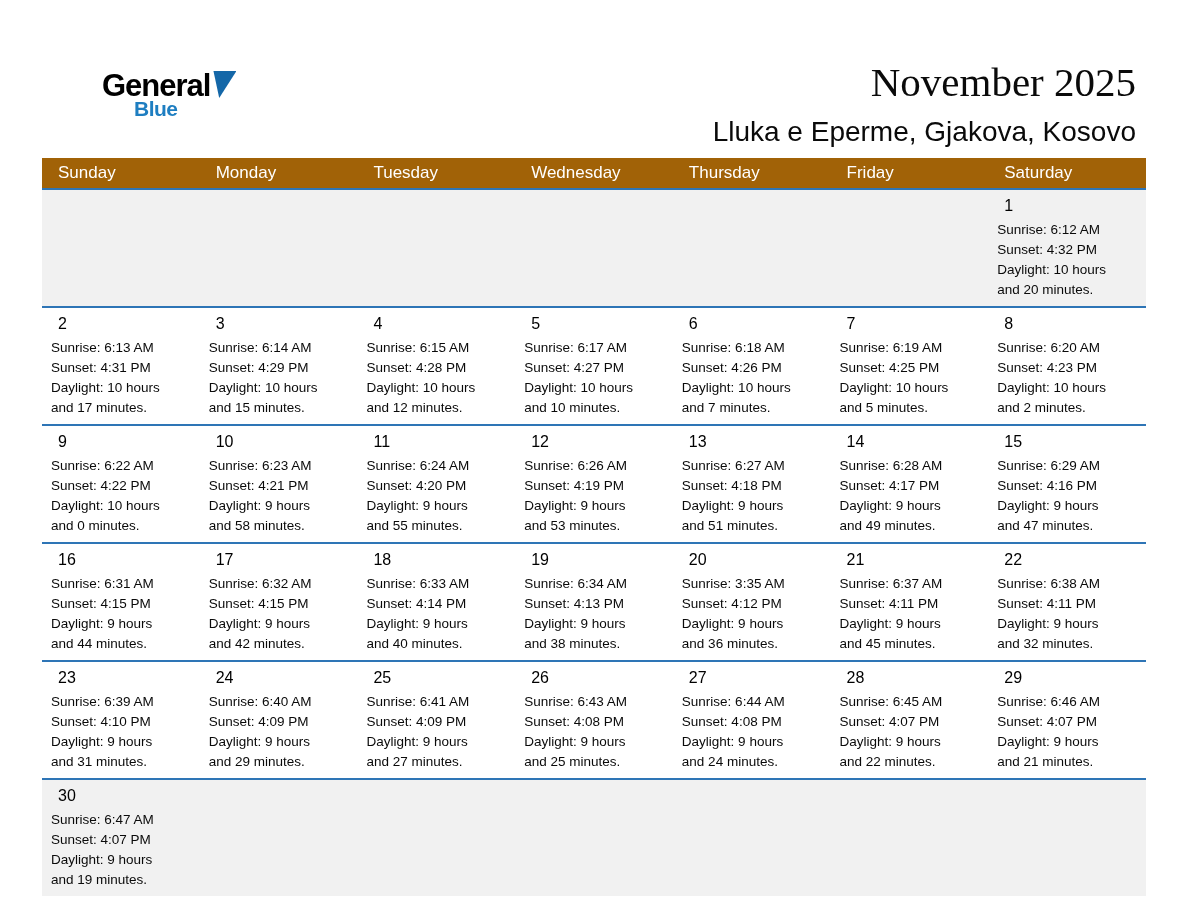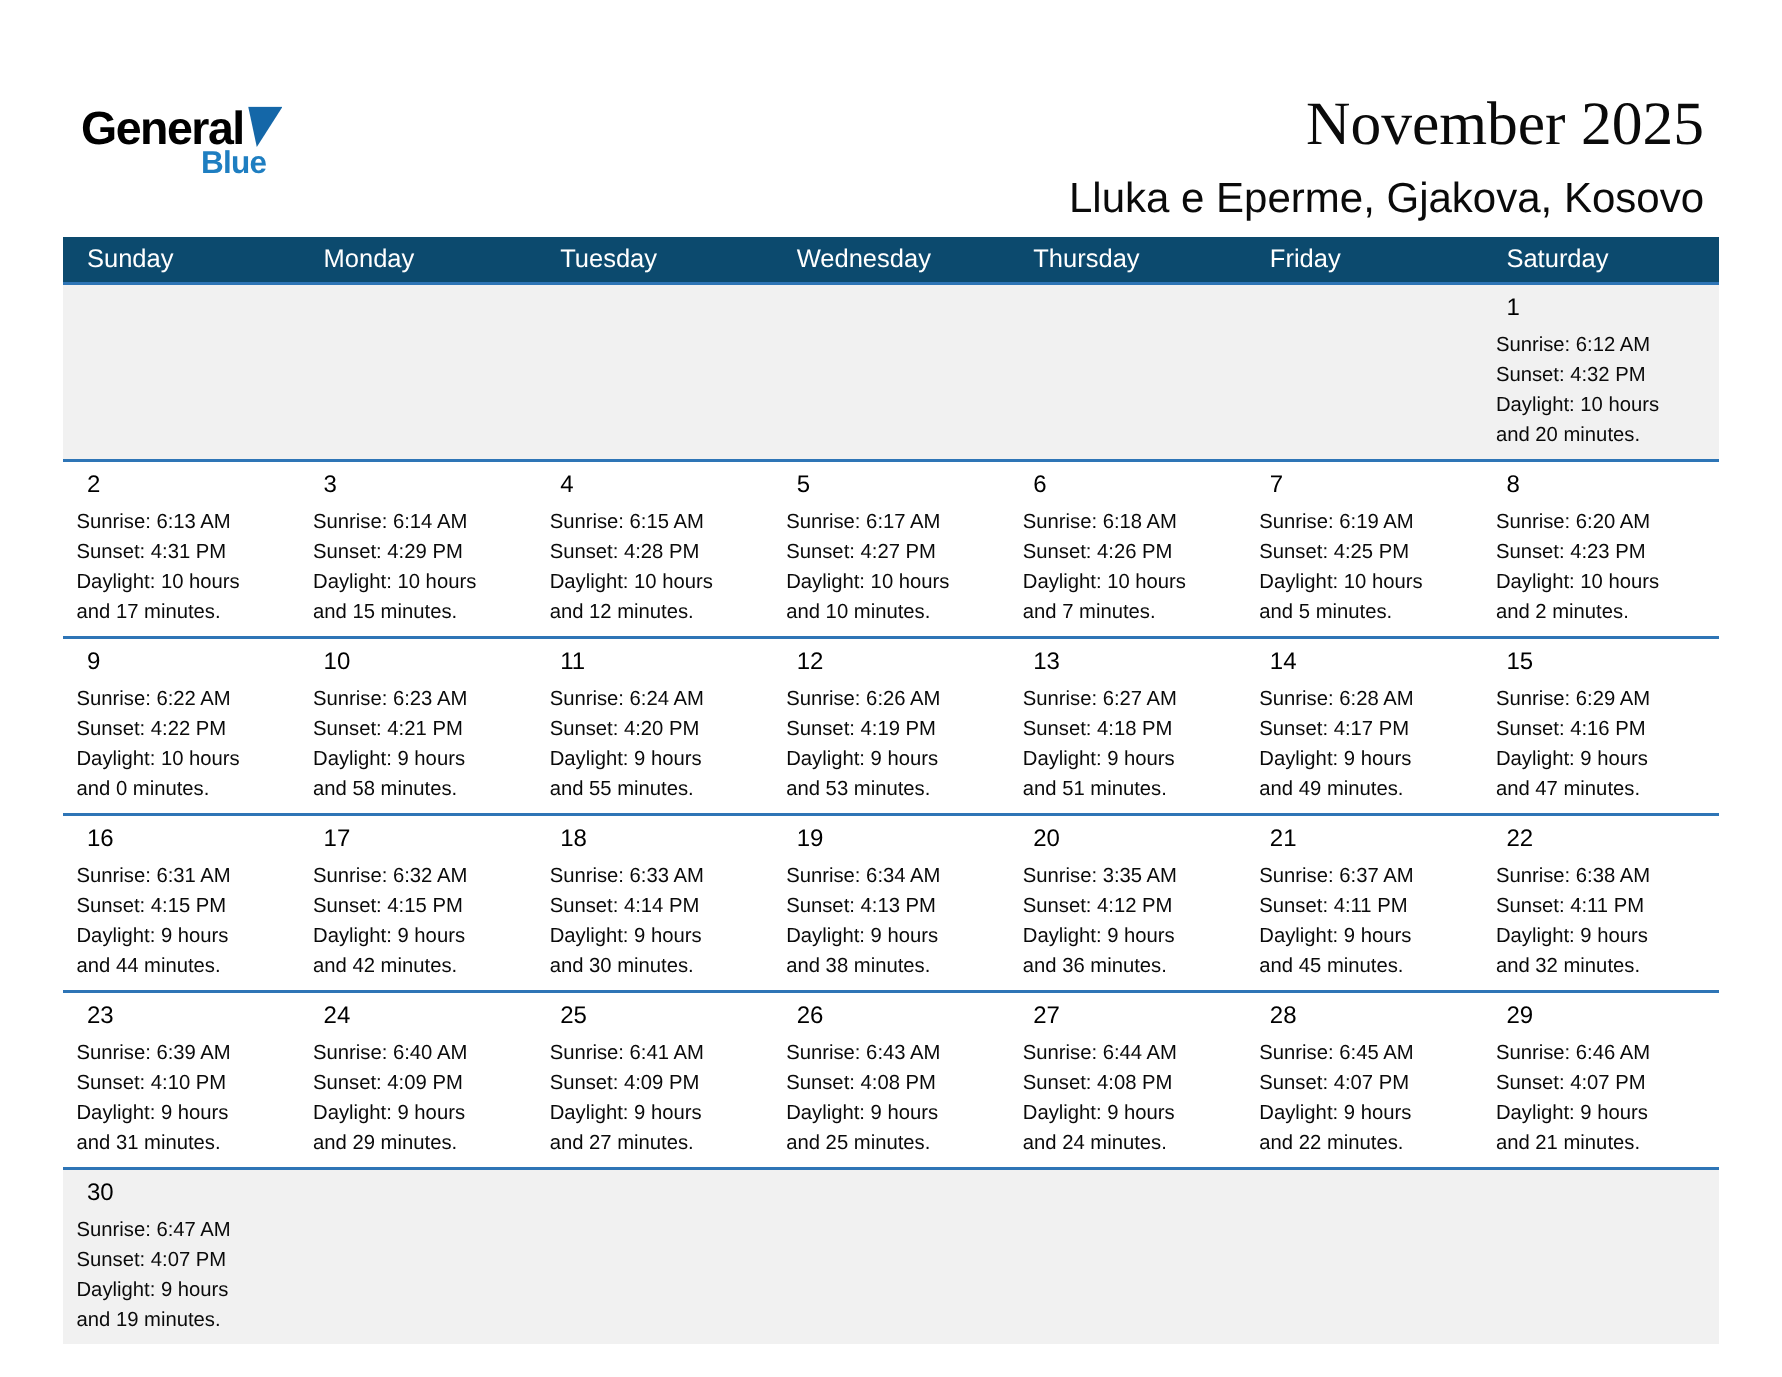--- a/index.html
+++ b/index.html
@@ -2,33 +2,33 @@
 <html><head>
 <meta charset="utf-8">
 <style>
   * { margin:0; padding:0; box-sizing:border-box; }
   html,body { background:#ffffff; }
   body { font-family:"Liberation Sans", sans-serif; }
   .page { position:relative; width:1188px; height:918px; background:#ffffff; overflow:hidden; }
 
   
   .logo { position:absolute; left:54px; top:70px; line-height:1; }
-  .logo-top { display:flex; align-items:flex-start; }
+  .logo-top { display:flex; align-items:flex-start;margin-left:48px; }
   .logo-general { font-size:31px; font-weight:700; color:#000000; letter-spacing:-1px; }
   .logo-triangle { width:23px; height:27px; background:#1467A8; clip-path:polygon(0 0, 100% 0, 25% 100%); margin-left:3px; margin-top:1px; }
   .logo-blue { font-size:21px; font-weight:700; color:#1E7EC1; margin-left:80px; margin-top:-3px; letter-spacing:-0.5px; }
 
   
   .title-block { position:absolute; right:52px; top:58px; text-align:right; }
   .page-title { font-size:41px; font-weight:400; color:#0a0a0a;font-family:Liberation Serif, serif; }
   .page-location { font-size:28px; color:#0a0a0a; margin-top:10px; }
 
   
   .calendar { position:absolute; left:42px; top:158px; width:1104px; }
-  .weekday-header { display:grid; grid-template-columns:repeat(7,1fr); background:#0c4a6e; height:30px; align-items:center; }
+  .weekday-header { display:grid; grid-template-columns:repeat(7,1fr); background:#a16207; height:30px; align-items:center; }
   .weekday { color:#ffffff; font-size:17px; padding-left:16px; font-weight:400; }
   .week-row { display:grid; grid-template-columns:repeat(7,1fr); border-top:2px solid #2E75B6; min-height:106px; background:#ffffff; }
   .week-row.shaded { background:#F1F1F1; }
   .day-cell { padding:3px 6px 6px 9px; overflow:hidden; }
   .day-number { font-size:16px; color:#000000; margin:4px 0 5px 7px; }
   .day-line { font-size:13.5px; color:#0a0a0a; line-height:20px; white-space:nowrap; }
 </style>
 </head>
 <body>
 
@@ -188,21 +188,21 @@
             <div class="day-line">Sunrise: 6:32 AM</div>
             <div class="day-line">Sunset: 4:15 PM</div>
             <div class="day-line">Daylight: 9 hours</div>
             <div class="day-line">and 42 minutes.</div>
           </div>
           <div class="day-cell">
             <div class="day-number">18</div>
             <div class="day-line">Sunrise: 6:33 AM</div>
             <div class="day-line">Sunset: 4:14 PM</div>
             <div class="day-line">Daylight: 9 hours</div>
-            <div class="day-line">and 30 minutes.</div>
+            <div class="day-line">and 40 minutes.</div>
           </div>
           <div class="day-cell">
             <div class="day-number">19</div>
             <div class="day-line">Sunrise: 6:34 AM</div>
             <div class="day-line">Sunset: 4:13 PM</div>
             <div class="day-line">Daylight: 9 hours</div>
             <div class="day-line">and 38 minutes.</div>
           </div>
           <div class="day-cell">
             <div class="day-number">20</div>

